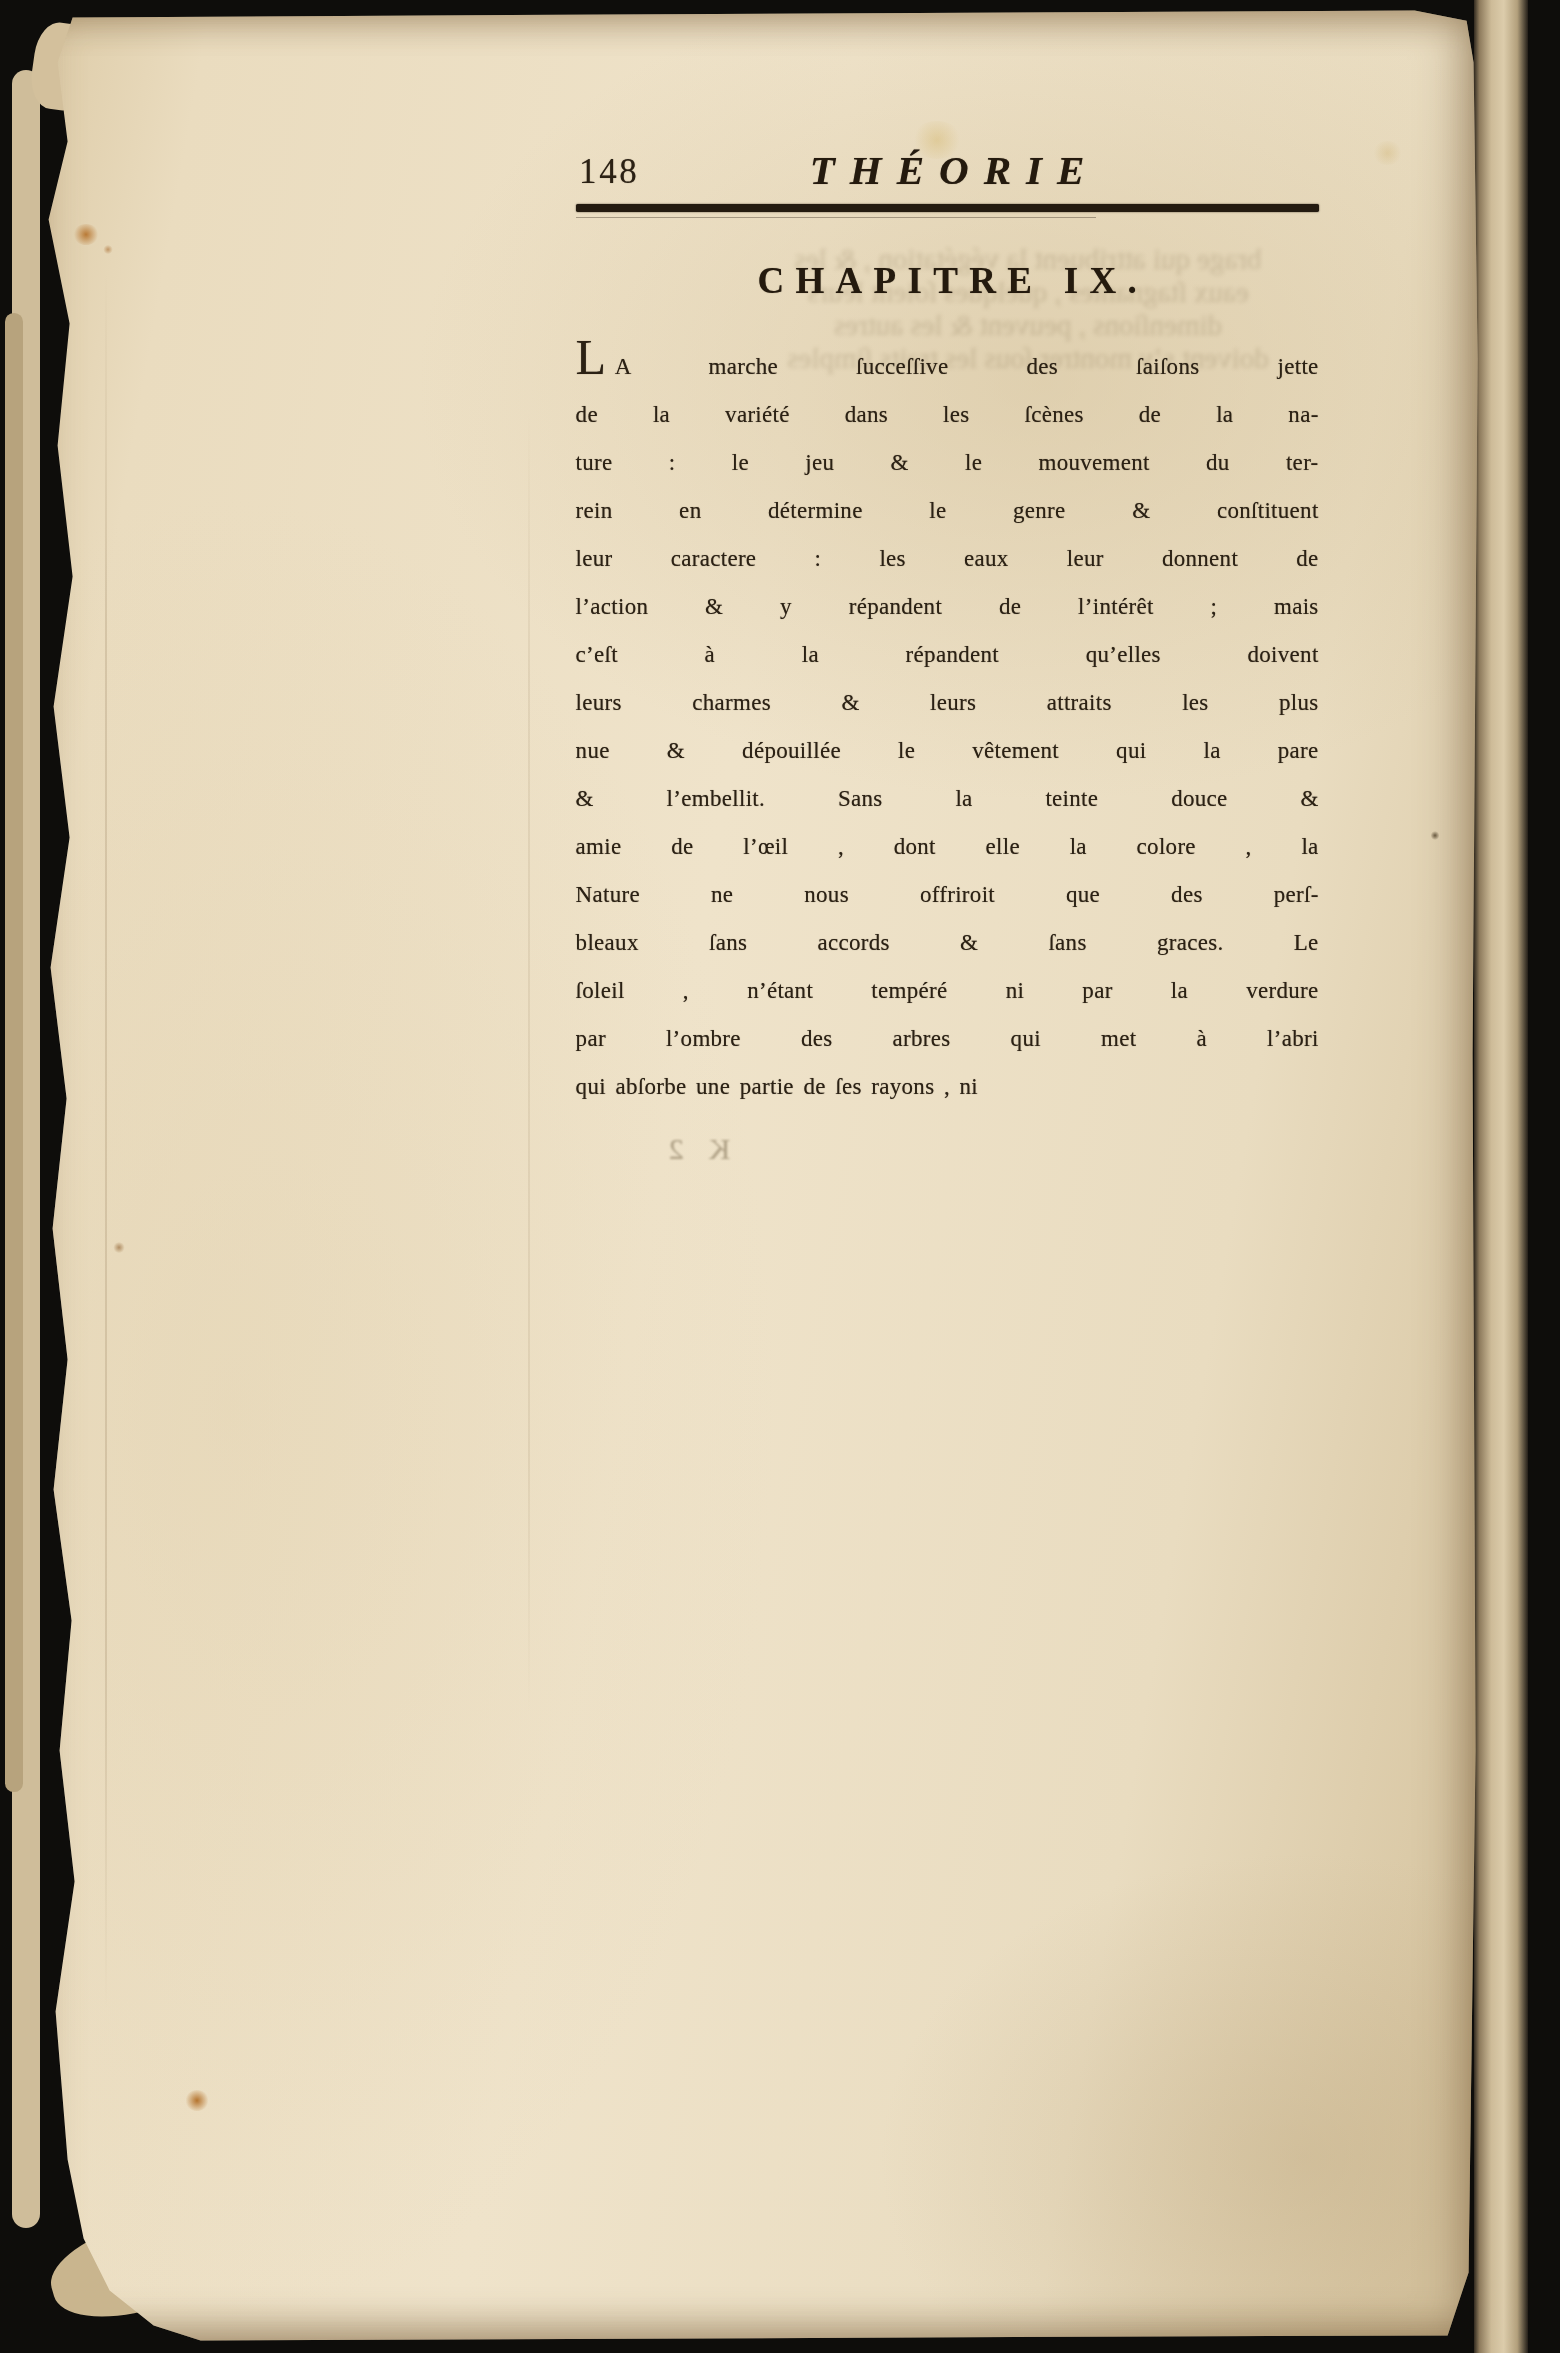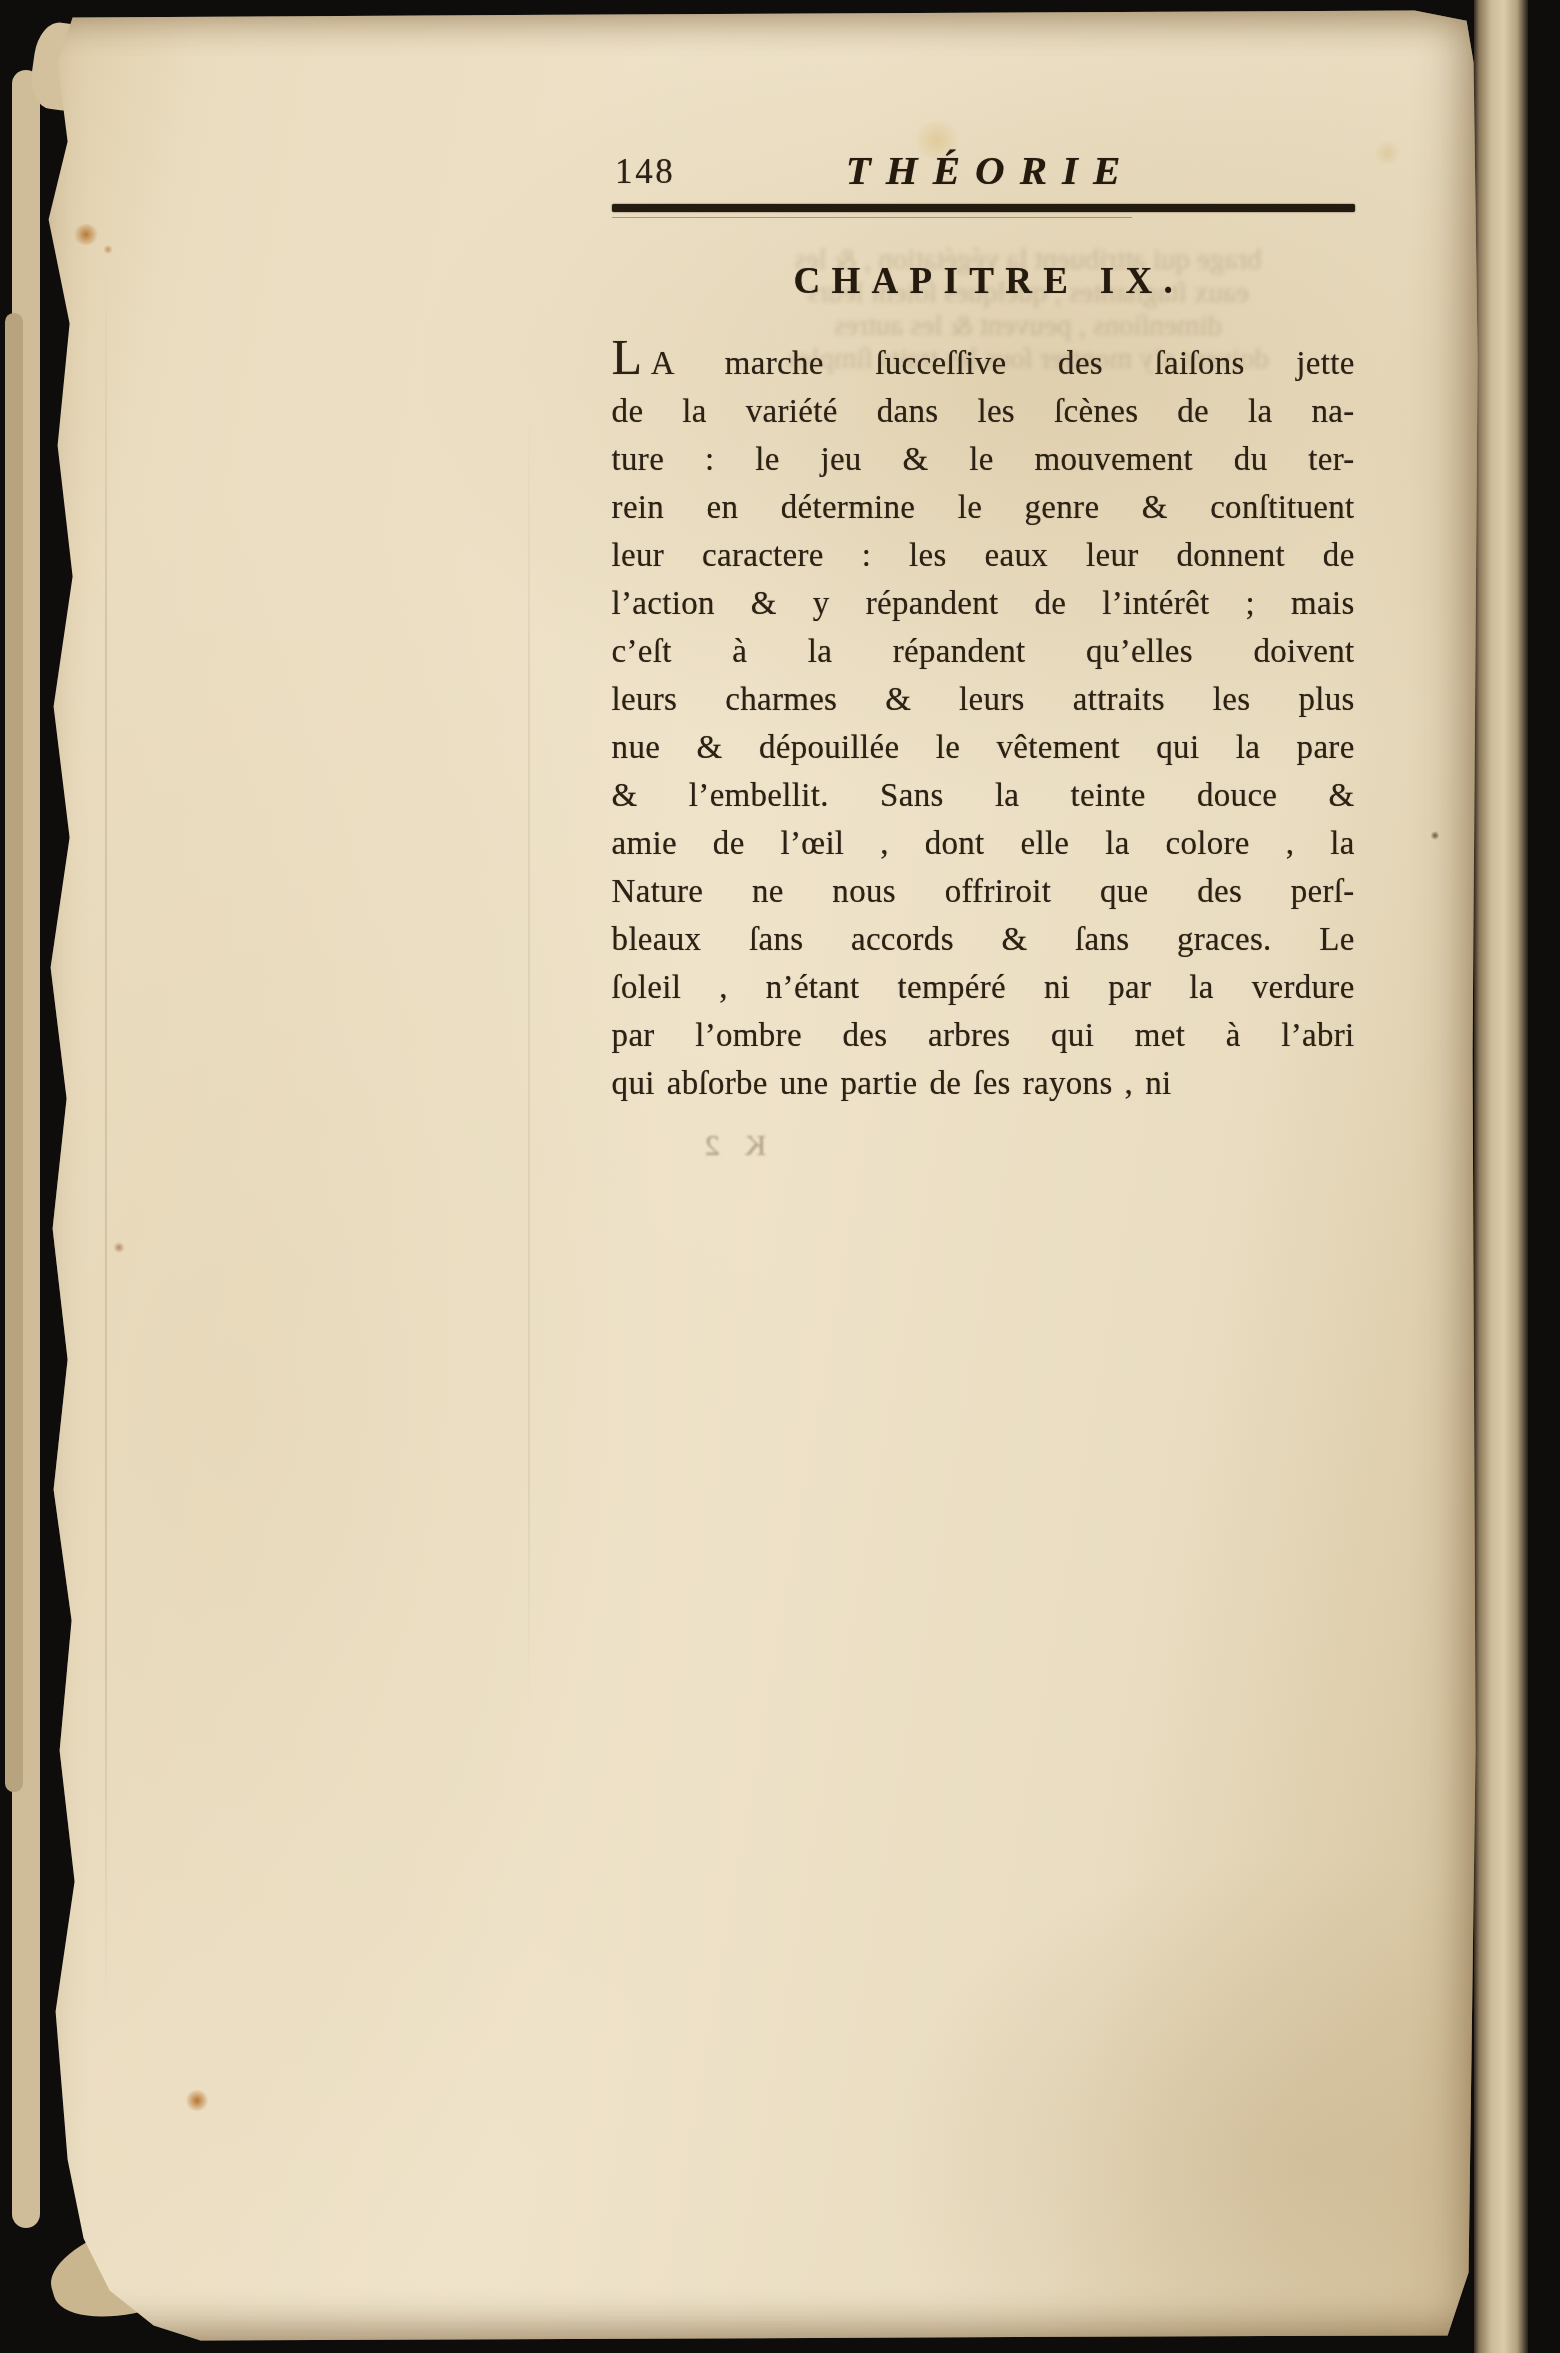--- a/index.html
+++ b/index.html
@@ -86,21 +86,20 @@
   .stain-5 { left: 888px; top: 111px;  width: 52px; height: 38px; background: radial-gradient(circle, #c8a23c 0%, rgba(200,162,60,0) 70%); opacity: .28; }
   .stain-6 { left: 1408px; top: 821px;  width: 8.7px; height: 8.7px; background: radial-gradient(circle, #4a3a22 0%, rgba(74,58,34,0) 75%); opacity: .8; }
   .stain-7 { left: 1349px; top: 131px;  width: 31px; height: 24px; background: radial-gradient(circle, #caa95e 0%, rgba(202,169,94,0) 70%); opacity: .3; }
 
   
   .text-block {
     position: absolute;
     left: 553px; top: 136px; width: 743px;
     color: #2b2114;
     text-shadow: 0 0 0.9px rgba(43, 33, 20, 0.55);
-    margin-left: 36px;
   }
   .header-row { position: relative; height: 47px; }
   .page-number {
     position: absolute; left: 3.5px; top: 5.2px;
     font-size: 35px; letter-spacing: 2.6px;
   }
   .running-title {
     text-align: center;
     font-size: 41px; font-weight: 600;
     letter-spacing: 15px; padding-left: 15px;
@@ -124,21 +123,21 @@
     letter-spacing: 11.3px; padding-left: 11.3px;
     color: #241a0e;
   }
   .chapter-subtitle {
     margin-top: 22.6px;
     text-align: center;
     font-style: italic;
     font-size: 33px;
     letter-spacing: 0.9px;
   }
-  .body { margin-top: 31px; font-size: 33px; line-height: 48px; word-spacing: 3.5px; letter-spacing: 0.3px; }
+  .body { margin-top: 31px; font-size: 23px; line-height: 48px; word-spacing: 3.5px; letter-spacing: 0.3px; }
   .body .line { text-align: justify; text-align-last: justify; }
   .body .line:last-child { text-align-last: left; }
   .body .line:first-child::first-letter { font-size: 50px; letter-spacing: 8.7px; }
 
   .signature-row { margin-top: 21px; padding-left: 84px; }
   .signature {
     display: inline-block;
     font-size: 30px;
     color: #6b5a3c;
     opacity: 0.45;

